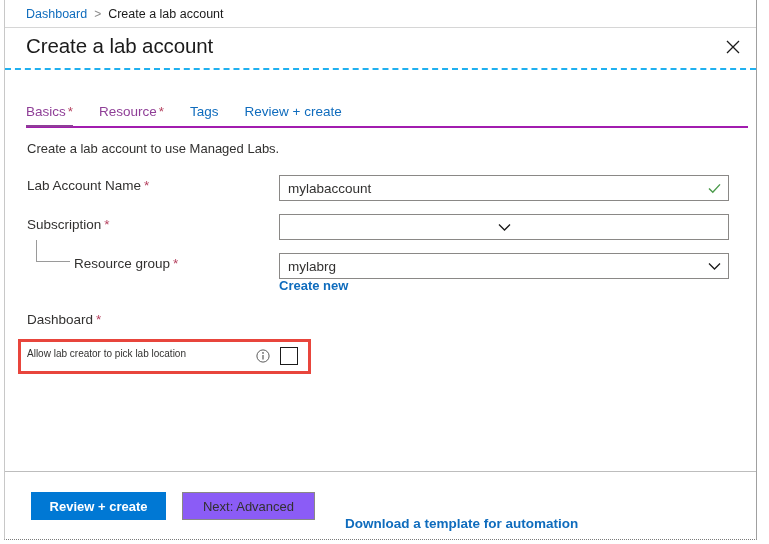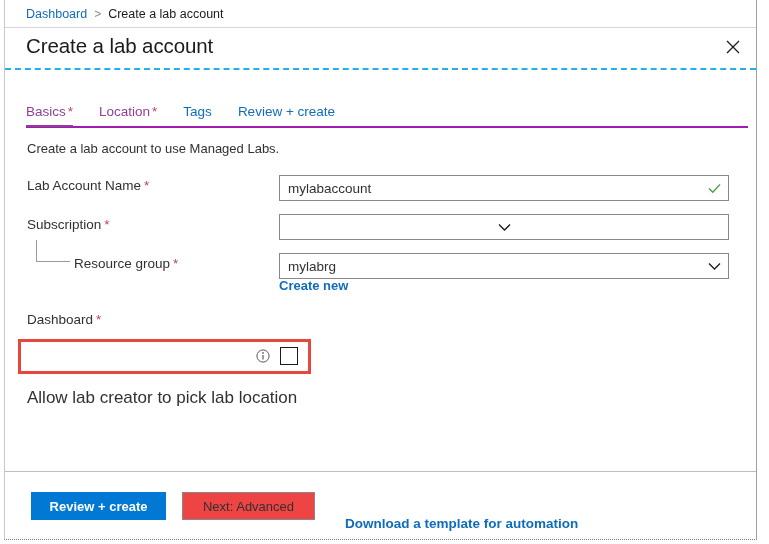--- a/index.html
+++ b/index.html
@@ -215,24 +215,23 @@
     top: 339px;
     width: 293px;
     height: 35px;
     border: 3px solid #e8453c;
     box-sizing: border-box;
   }
   #allow-label {
     position: absolute;
     left: 22px;
     top: 348px;
-    font-size: 17px;
+    font-size: 10px;
     color: #323130;
     white-space: nowrap;
-    margin-top: 40px;
   }
   #info-icon {
     position: absolute;
     left: 251px;
     top: 349px;
     width: 14px;
     height: 14px;
     cursor: pointer;
   }
   #allow-checkbox {
@@ -277,21 +276,21 @@
     border: none;
     cursor: pointer;
     font-family: "Liberation Sans", sans-serif;
   }
   #btn-next {
     position: absolute;
     left: 177px;
     top: 20px;
     width: 133px;
     height: 28px;
-    background: #ef4444;
+    background: #8b5cf6;
     color: #323130;
     font-size: 13px;
     border: 1px solid #8a8886;
     cursor: pointer;
     font-family: "Liberation Sans", sans-serif;
   }
   #download-link {
     position: absolute;
     left: 340px;
     top: 44px;
@@ -322,21 +321,21 @@
     </div>
   </div>
 
   <div id="dashed-divider"></div>
 
   <div id="tab-strip">
     <div class="tab active purple">
       <span>Basics</span><span class="req">*</span>
     </div>
     <div class="tab purple">
-      <span>Location</span><span class="req">*</span>
+      <span>Resource</span><span class="req">*</span>
     </div>
     <div class="tab">
       <span>Tags</span>
     </div>
     <div class="tab">
       <span>Review + create</span>
     </div>
   </div>
 
   <div id="intro-text">Create a lab account to use Managed Labs.</div>

